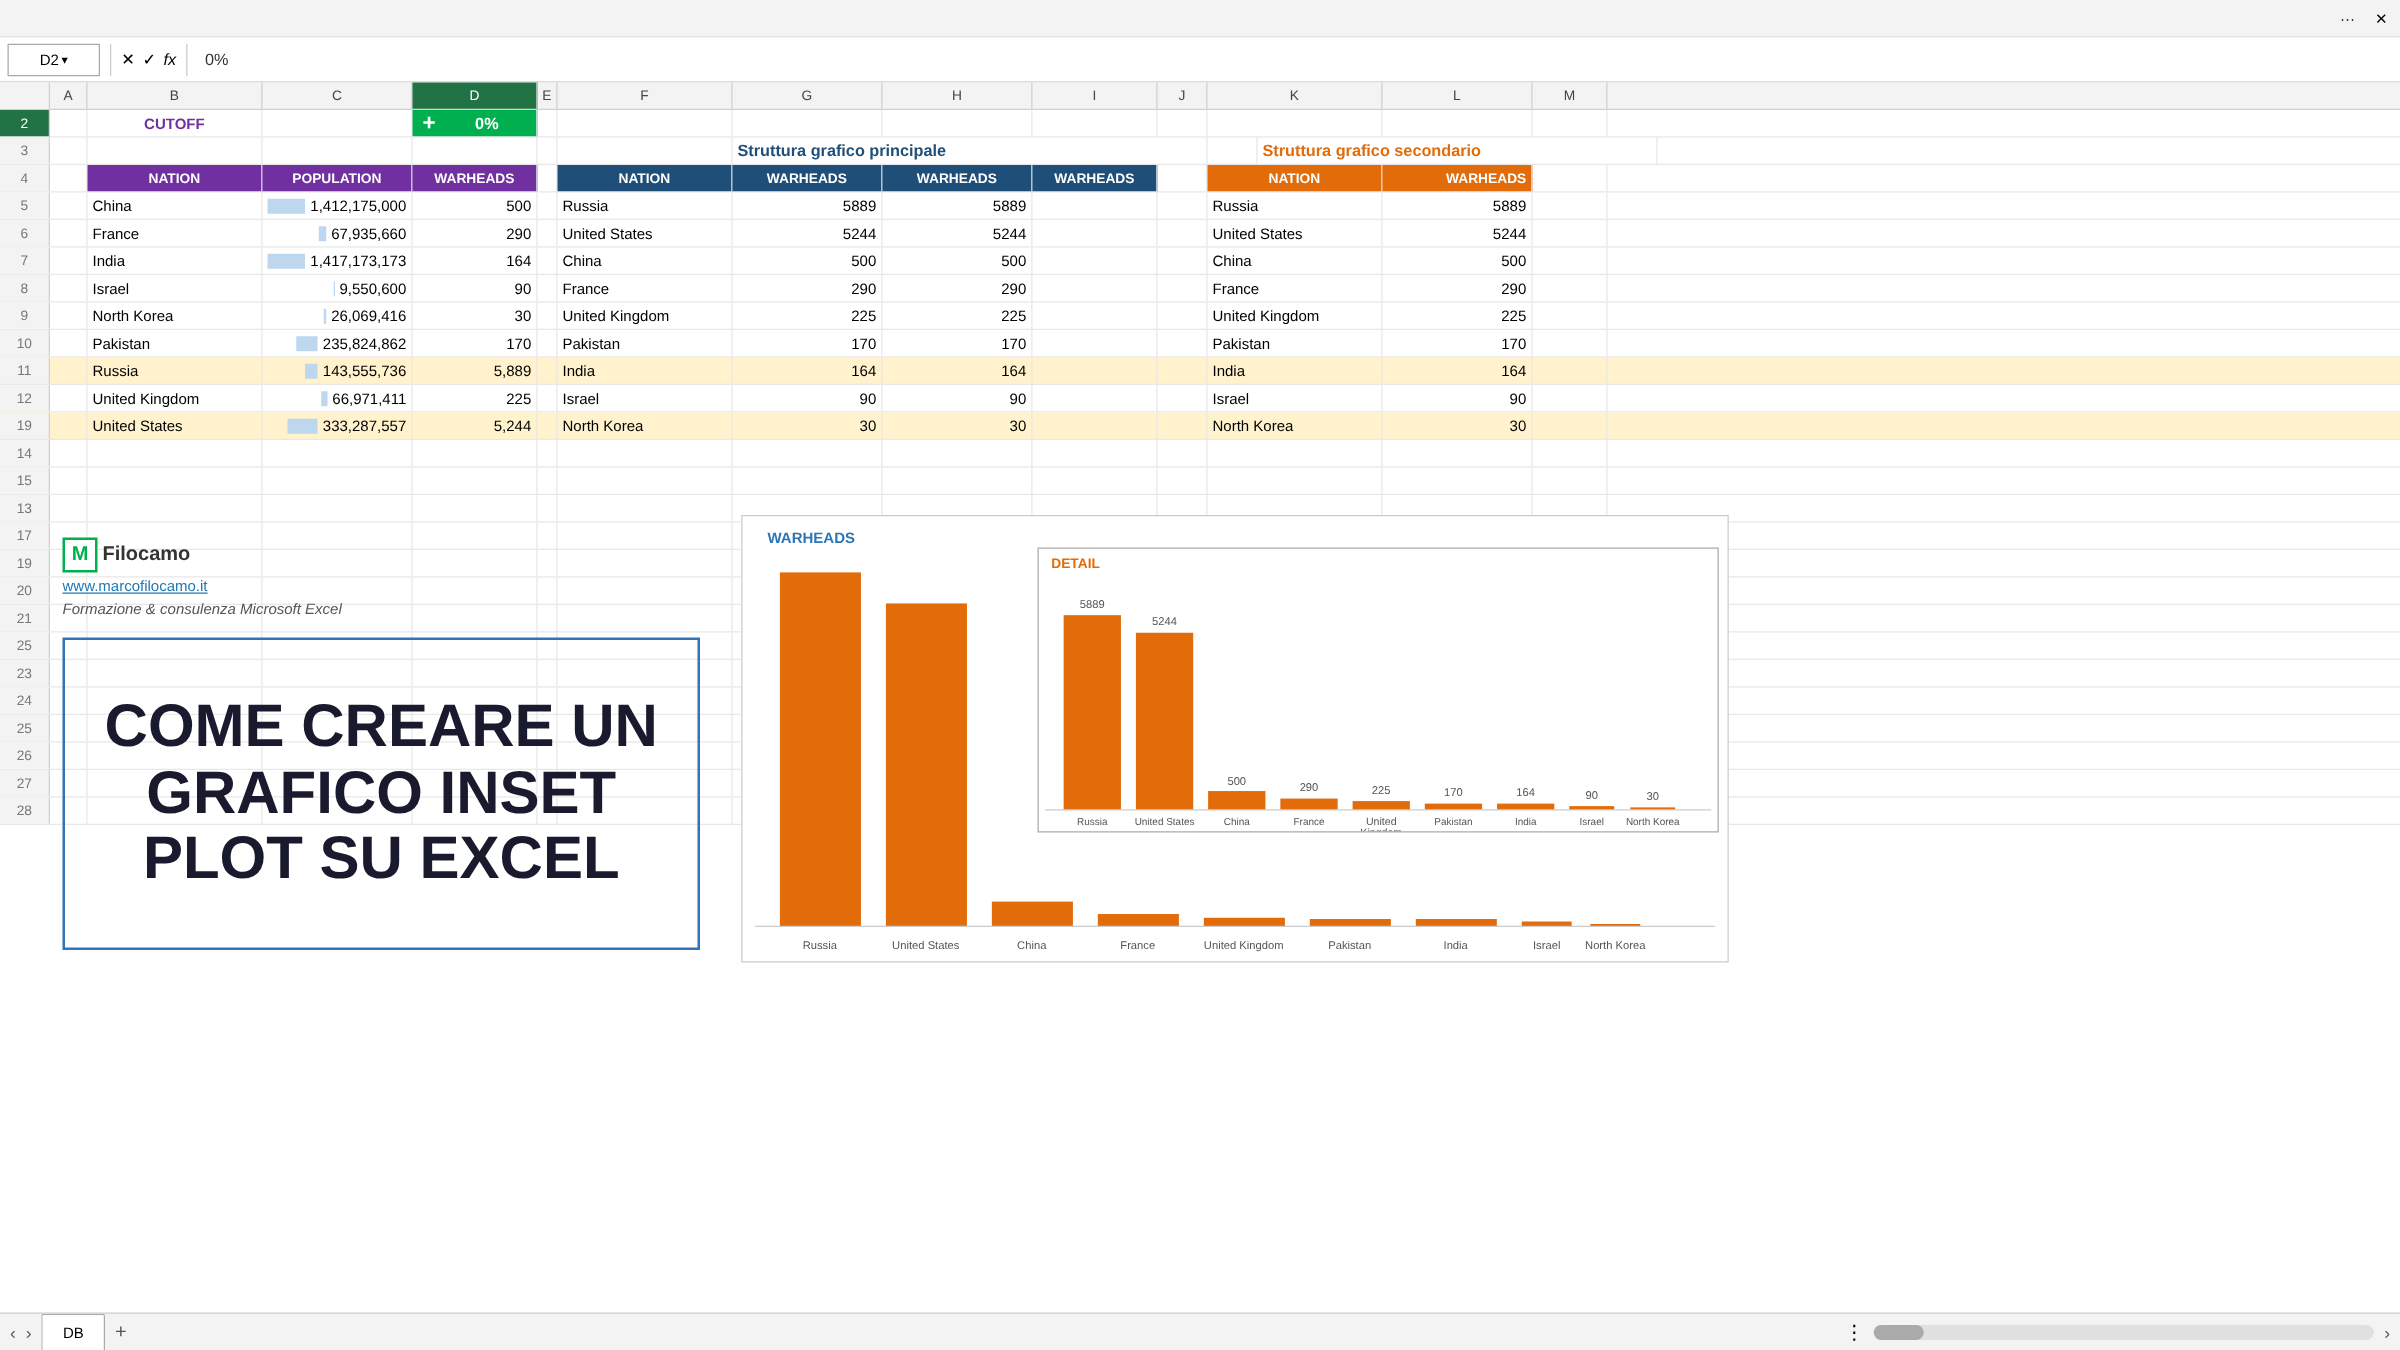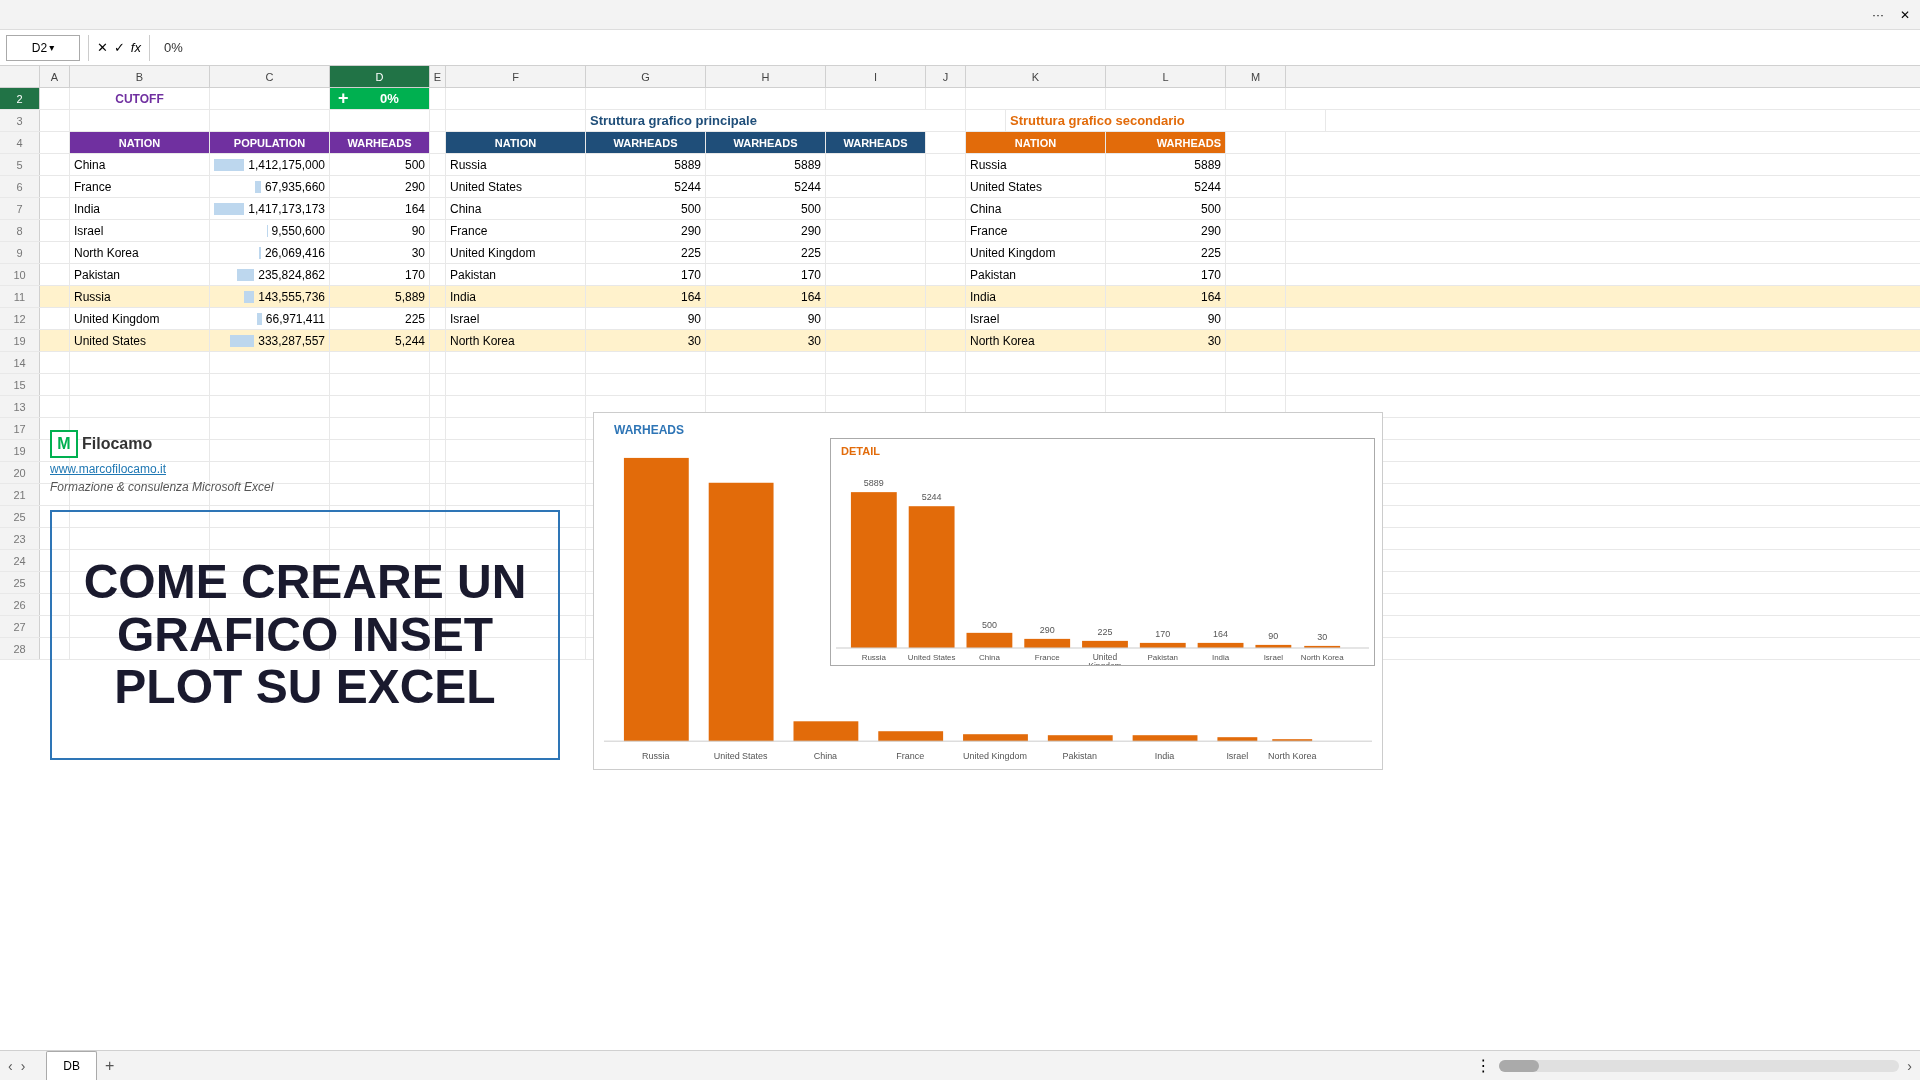--- a/index.html
+++ b/index.html
@@ -240,21 +240,20 @@
       gap: 8px;
     }
     .sheet-tab {
       padding: 7px 16px;
       border: 1px solid #aaa;
       border-bottom: none;
       background: #fff;
       font-size: 12px;
       cursor: pointer;
       border-radius: 2px 2px 0 0;
-      margin-left: 13px;
     }
     .add-sheet-btn {
       font-size: 16px;
       cursor: pointer;
       color: #555;
     }
     .bottom-right {
       margin-left: auto;
       display: flex;
       align-items: center;

